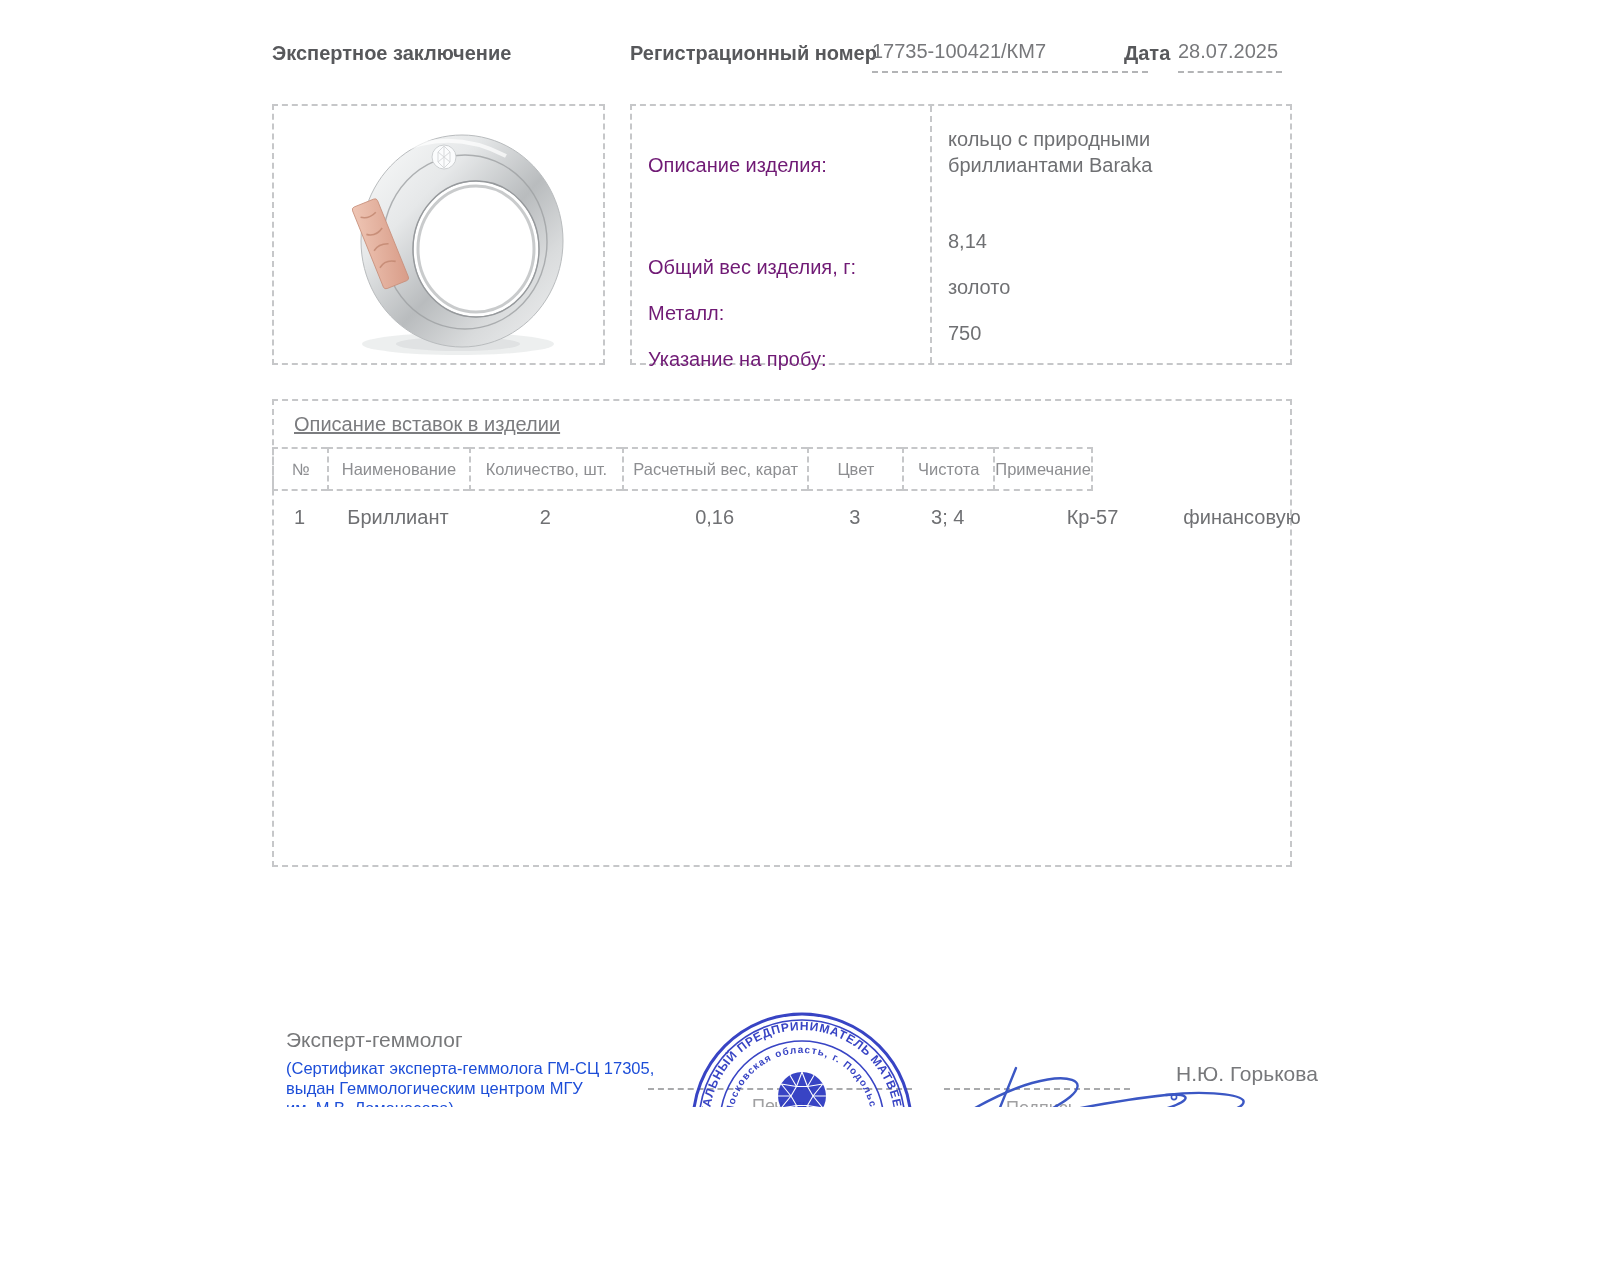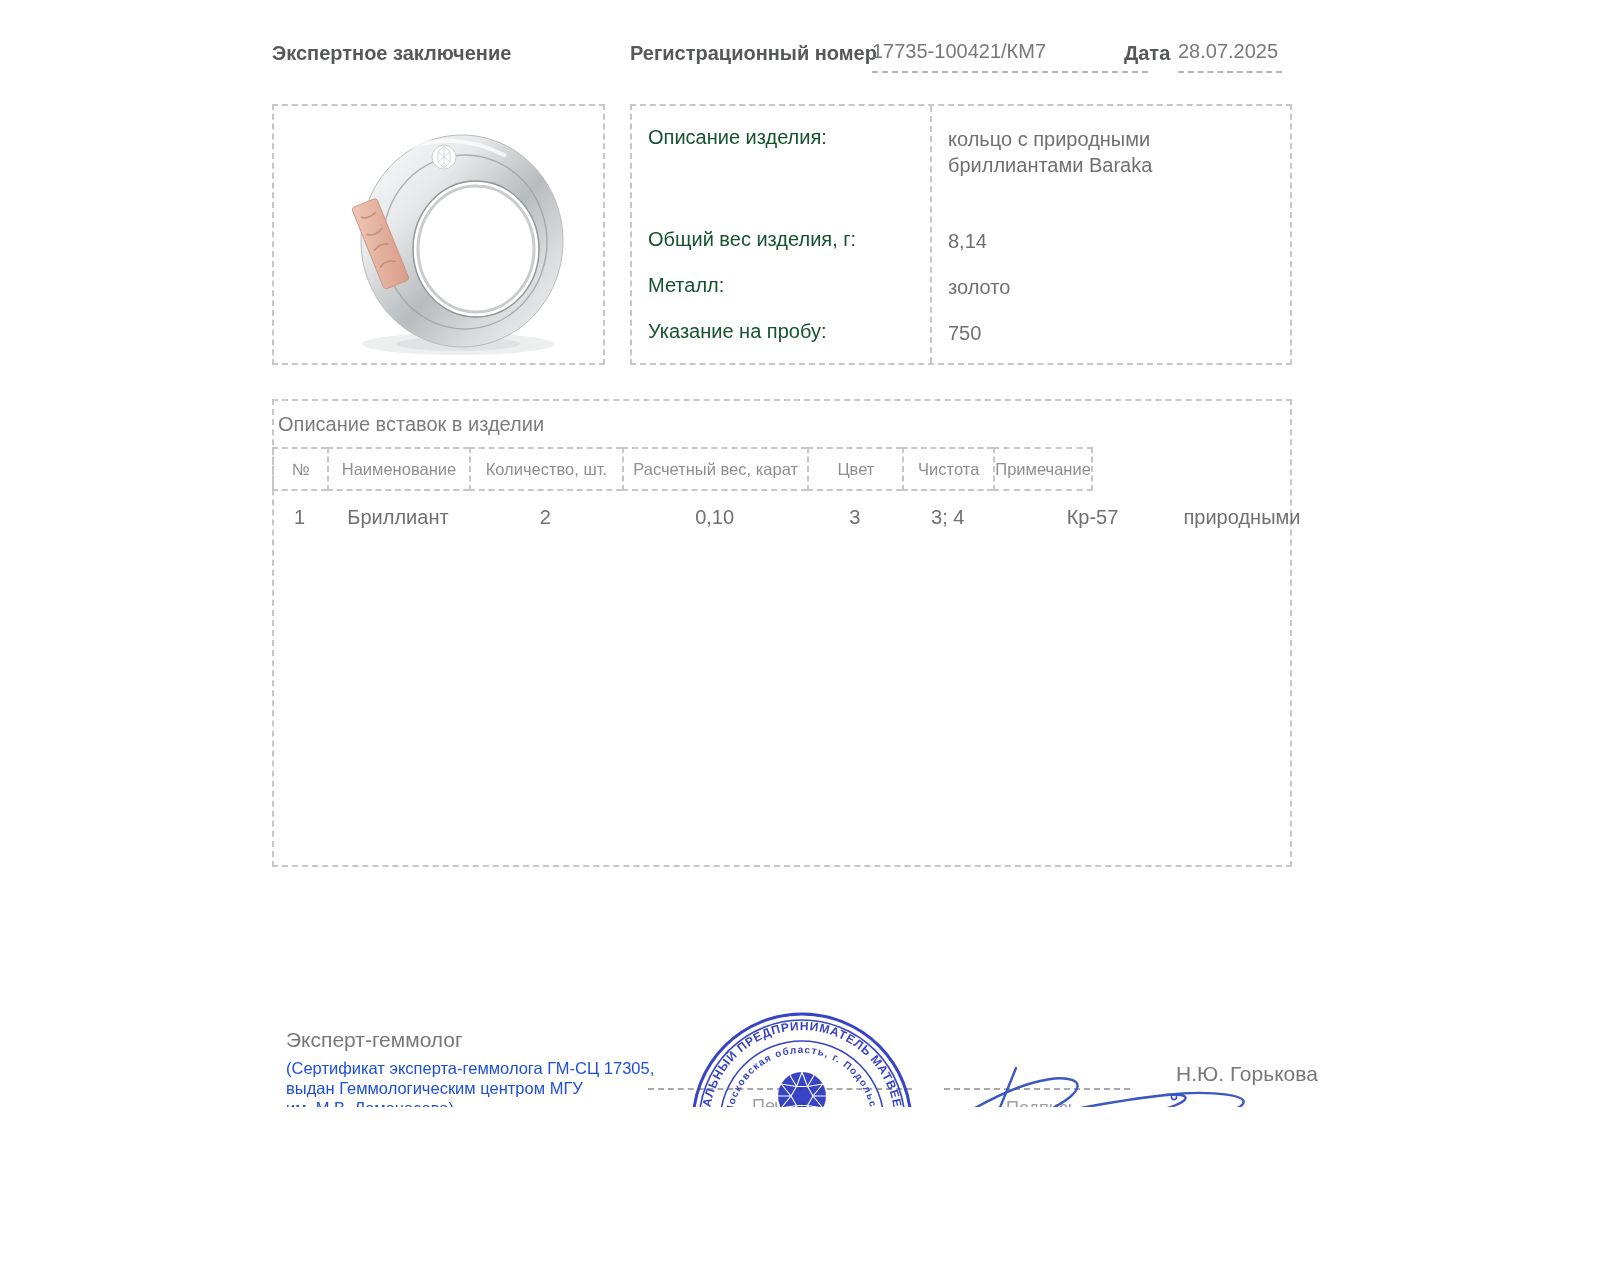--- a/index.html
+++ b/index.html
@@ -8,24 +8,24 @@
     font-family:"Liberation Sans", sans-serif;color:#737477;
   }
   .box{position:absolute;border:2px dashed #c6c7c9;box-sizing:border-box;background:#fff;}
   
   .h-label{position:absolute;top:42px;font-size:20px;font-weight:bold;color:#57585b;white-space:nowrap;}
   .h-value{position:absolute;top:40px;font-size:20px;color:#77787b;white-space:nowrap;
            border-bottom:2px dashed #b3b4b6;padding:0 4px 8px 0;}
   
   .desc-divider{position:absolute;left:298px;top:0;bottom:0;border-left:2px dashed #c6c7c9;}
   .desc-row{position:absolute;left:16px;right:14px;}
-  .desc-label{position:absolute;left:0;width:270px;font-size:20px;color:#14532d;}
+  .desc-label{position:absolute;left:0;width:270px;font-size:20px;color:#701a75;margin-top:28px;}
   .desc-value{position:absolute;left:300px;right:0;font-size:20px;color:#6f7073;line-height:1.3;}
   
-  .tbl-title{position:absolute;left:4px;top:12px;font-size:20px;color:#7b7c7f;}
+  .tbl-title{position:absolute;left:20px;top:12px;font-size:20px;color:#7b7c7f;text-decoration:underline;}
   .thead{position:absolute;left:-2px;right:-2px;top:46px;display:flex;}
   .th{box-sizing:border-box;border:2px dashed #c6c7c9;border-right:none;height:44px;
       display:flex;align-items:center;justify-content:center;
       font-size:16.5px;color:#8d8e91;white-space:nowrap;overflow:hidden;}
   .th:last-child{border-right:2px dashed #c6c7c9;}
   .trow{position:absolute;left:-2px;right:-2px;top:96px;display:flex;}
   .td{box-sizing:border-box;height:40px;display:flex;align-items:center;justify-content:center;
       font-size:20px;color:#6f7073;white-space:nowrap;}
   .c0{width:5.4%;} .c1{width:13.9%;} .c2{width:15.0%;} .c3{width:18.2%;}
   .c4{width:9.3%;} .c5{width:8.9%;} .c6{width:19.5%;} .c7{width:9.8%;}
@@ -130,25 +130,25 @@
       <div class="th c2">Количество, шт.</div>
       <div class="th c3">Расчетный вес, карат</div>
       <div class="th c4">Цвет</div>
       <div class="th c5">Чистота</div>
       <div class="th c7">Примечание</div>
     </div>
     <div class="trow">
       <div class="td c0">1</div>
       <div class="td c1">Бриллиант</div>
       <div class="td c2">2</div>
-      <div class="td c3">0,10</div>
+      <div class="td c3">0,16</div>
       <div class="td c4">3</div>
       <div class="td c5">3; 4</div>
       <div class="td c6">Кр-57</div>
-      <div class="td c7">природными</div>
+      <div class="td c7">финансовую</div>
     </div>
   </div>
 
 
   <div class="expert-title">Эксперт-геммолог</div>
   <div class="expert-cert">
     <div>(Сертификат эксперта-геммолога ГМ-СЦ 17305,</div>
     <div>выдан Геммологическим центром МГУ</div>
     <div>им. М.В. Ломоносова)</div>
   </div>

